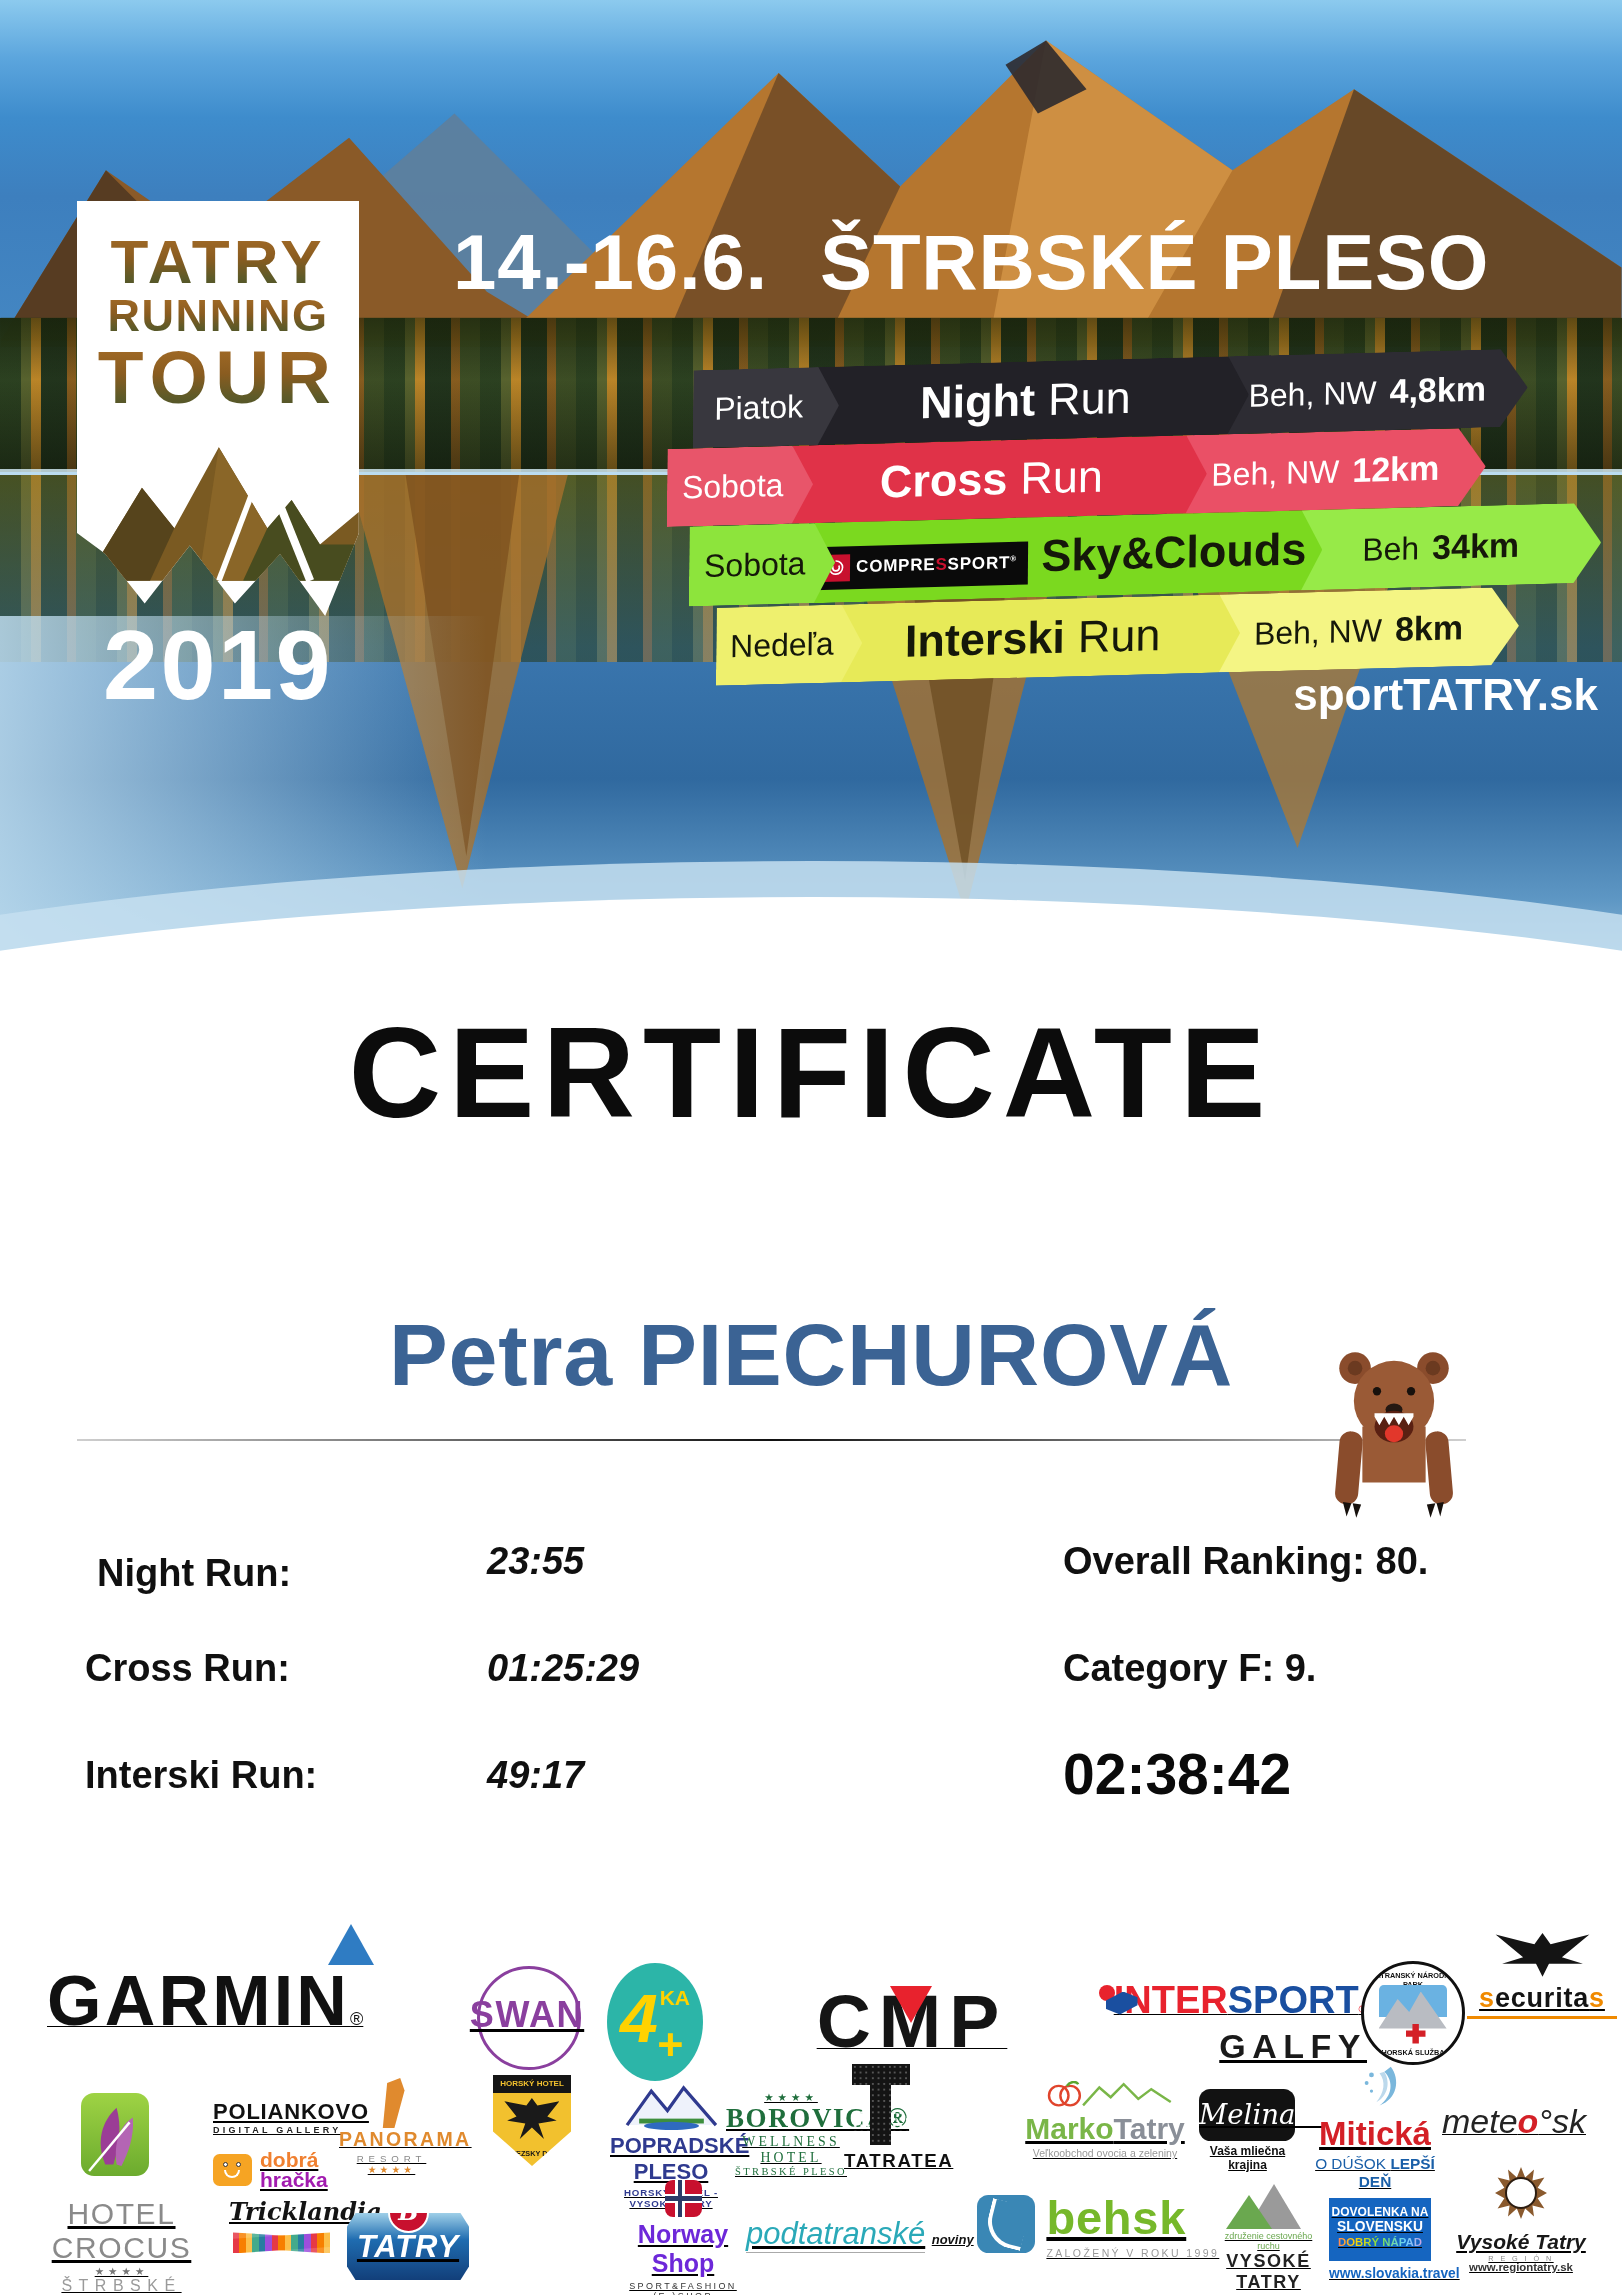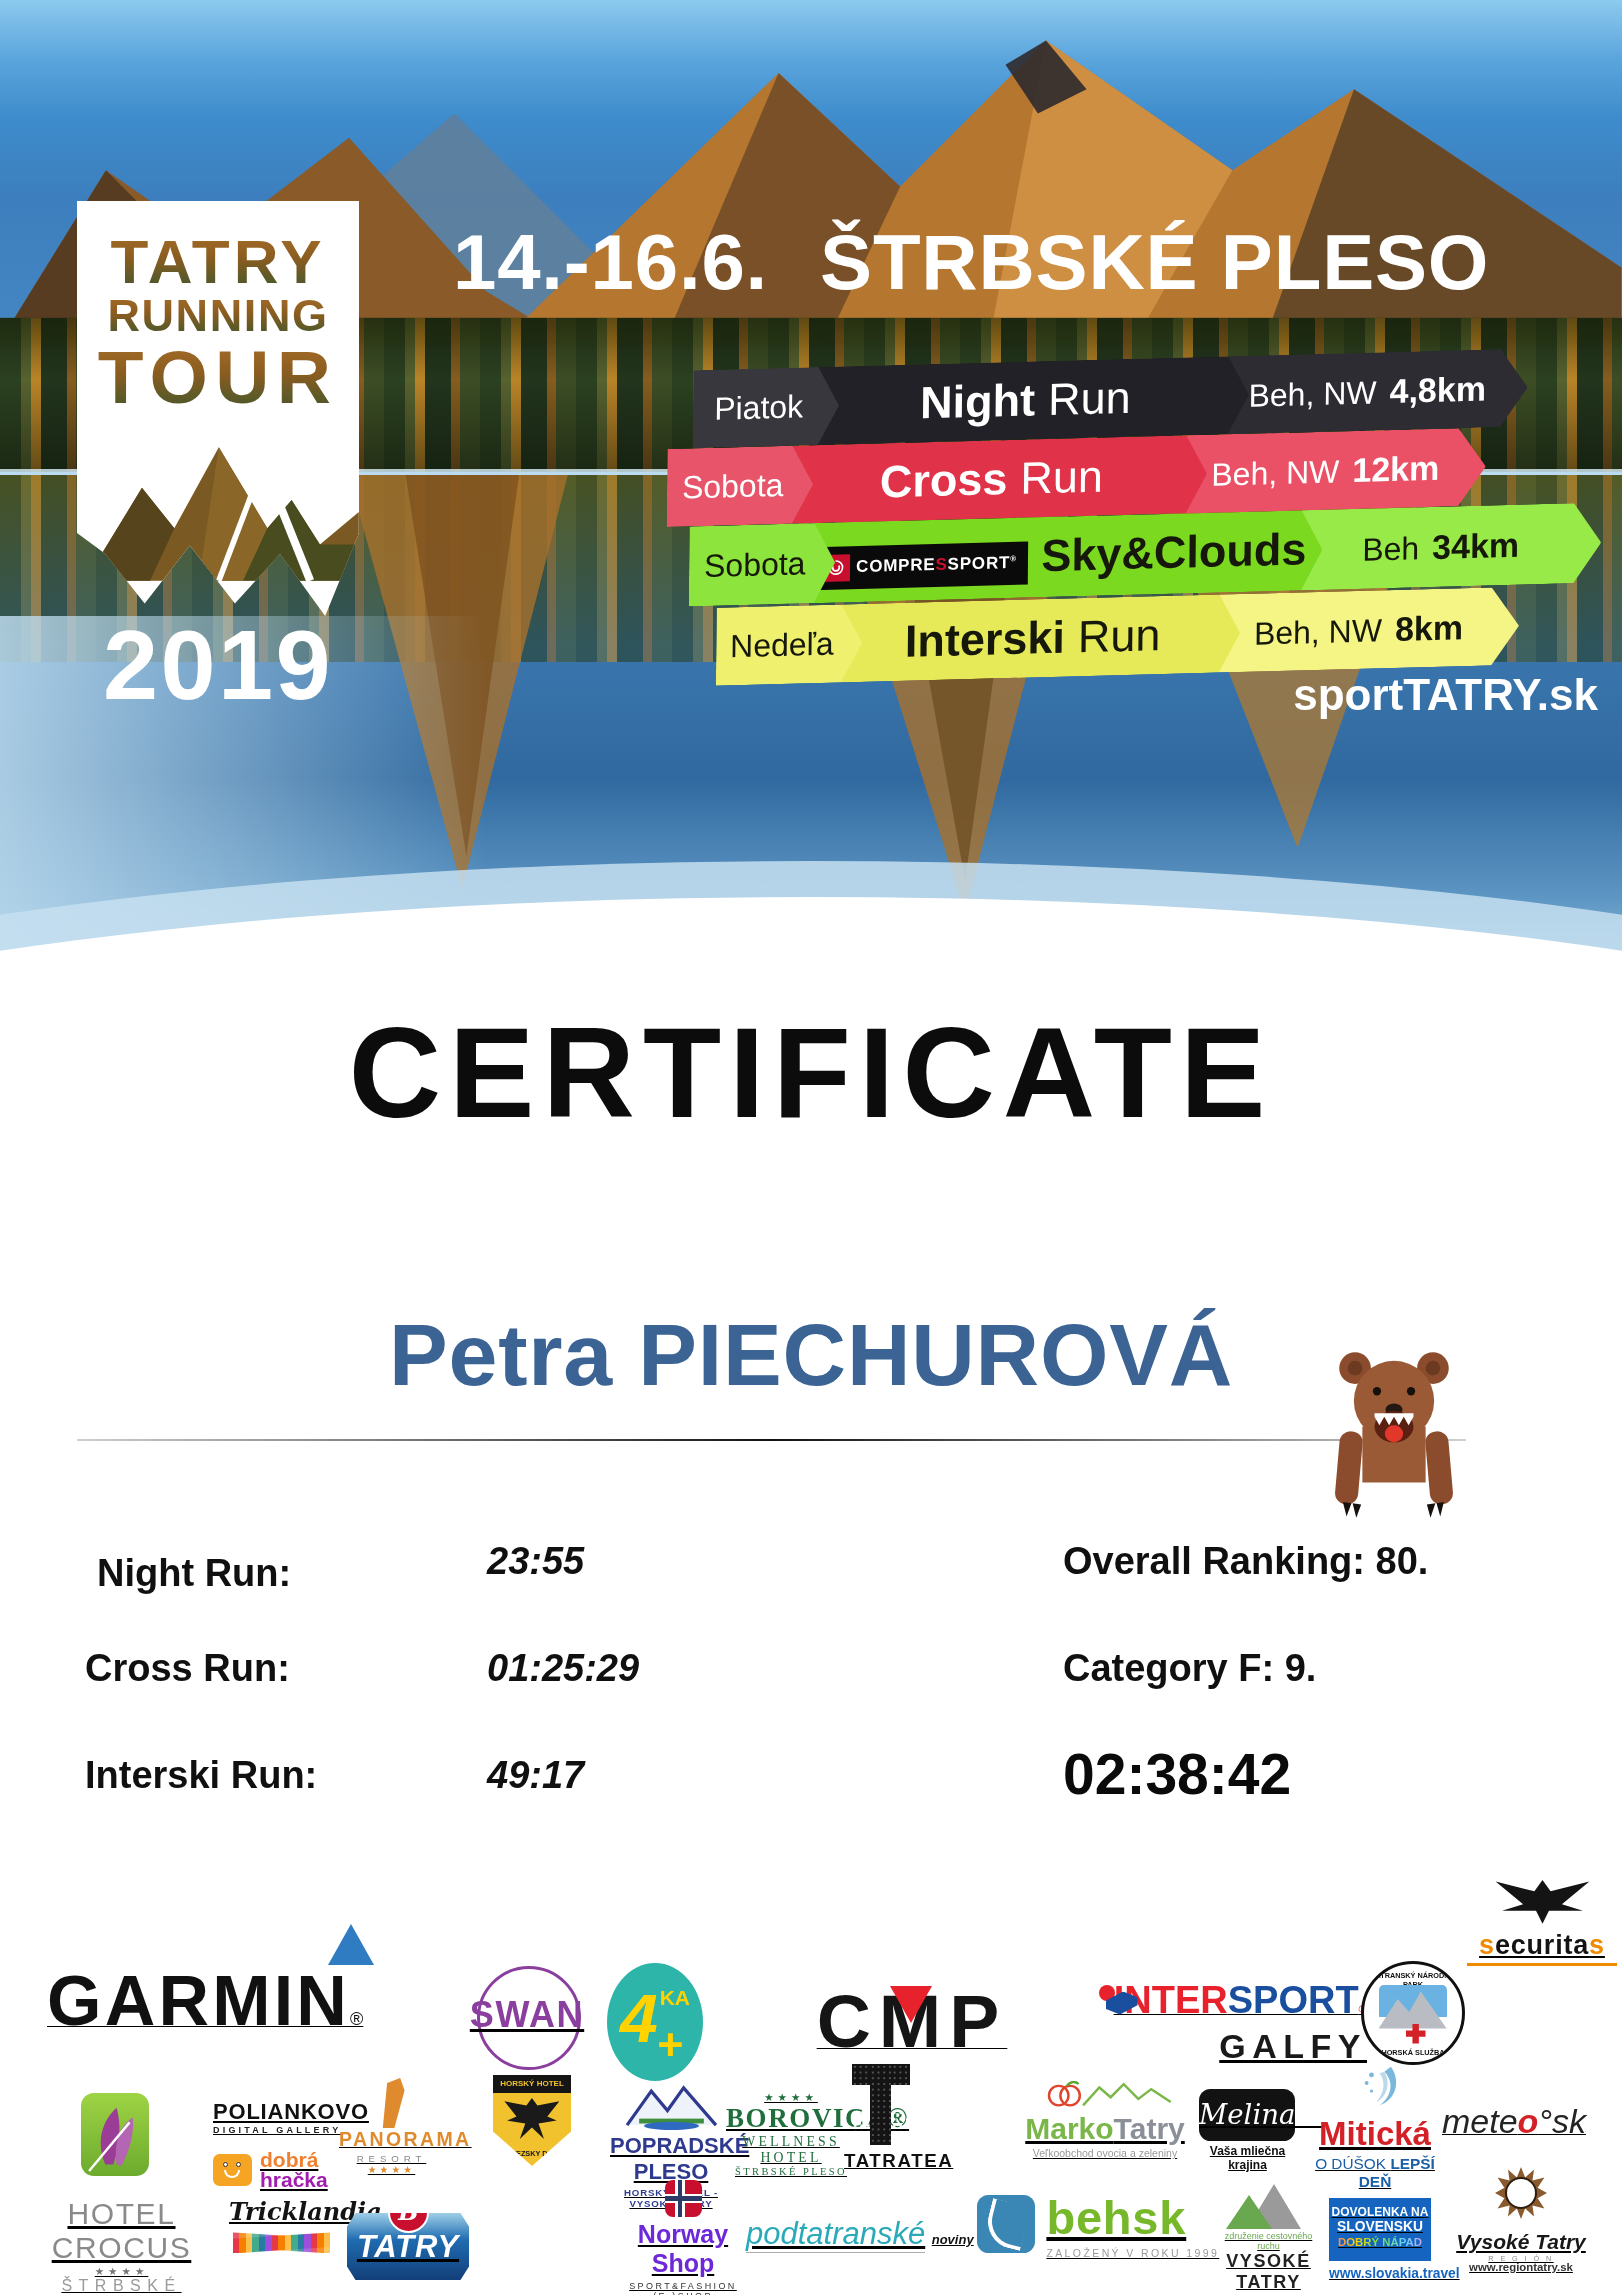--- a/index.html
+++ b/index.html
@@ -432,21 +432,21 @@
   </div>
   <div class="sp" style="left:1361px; top:1961px;">
     <div class="tanap">
       <div class="tanap-top">TATRANSKÝ NÁRODNÝ PARK</div>
       <div class="tanap-sky"></div>
       <div class="tanap-mtn"></div>
       <div class="tanap-cross"></div>
       <div class="tanap-bot">HORSKÁ SLUŽBA</div>
     </div>
   </div>
-  <div class="sp" style="left:1467px; top:1875px; width:150px;">
+  <div class="sp" style="left:1467px; top:1928px; width:150px;">
     <svg width="97" height="52" viewBox="0 0 120 64">
       <polygon points="60,6 70,20 118,8 84,36 110,44 68,44 60,60 52,44 10,44 36,36 2,8 50,20" fill="#141414"></polygon>
     </svg>
     <div class="securitas-text"><span class="sec-orange">s</span><span>ecurita</span><span class="sec-orange">s</span></div>
   </div>
 
   <div class="sp" style="left:81px; top:2093px;">
     <div class="crocus-box">
       <svg width="68" height="83" viewBox="0 0 84 102">
         <path d="M30,88 C18,60 26,34 44,18 C50,40 48,62 40,88 Z" fill="#9b3d96"></path>

